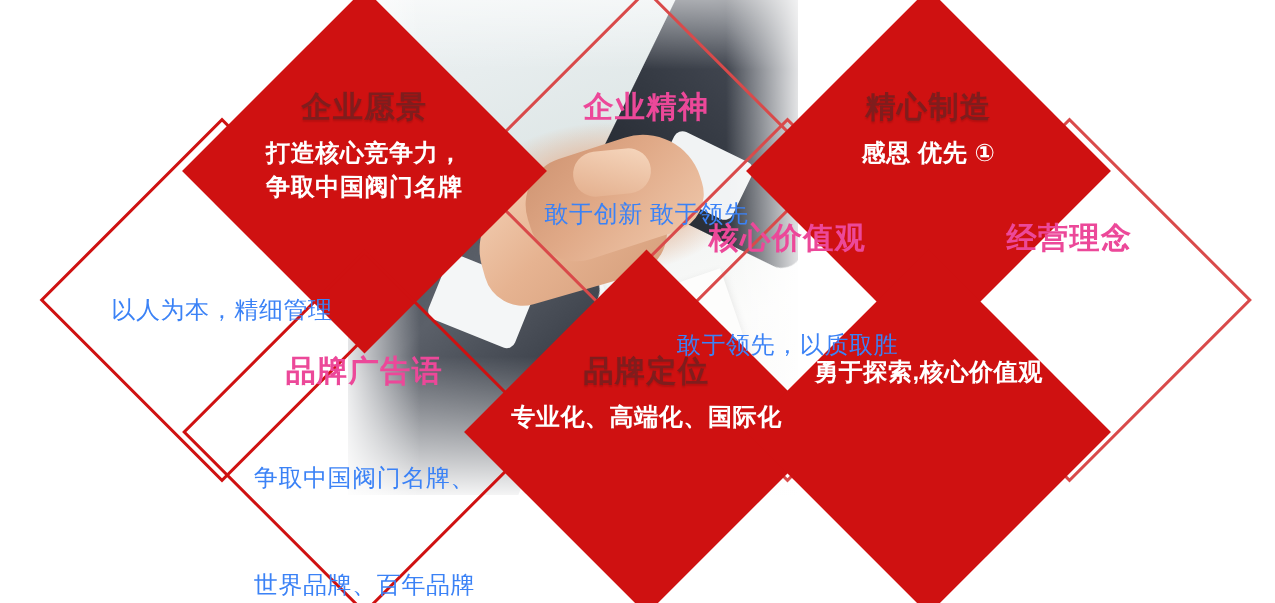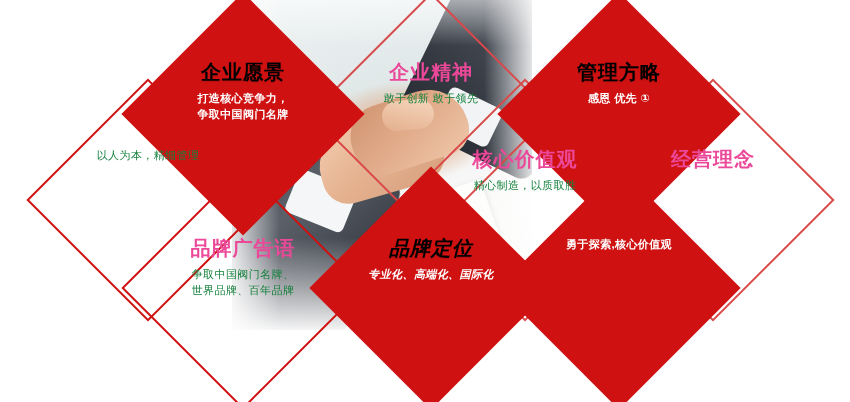--- a/index.html
+++ b/index.html
@@ -49,25 +49,25 @@
 
   
   .dia{position:absolute;width:172px;height:172px;transform:rotate(45deg);box-sizing:border-box;}
   .dia.filled{background:#cf1111;}
   .dia.outline{border:2px solid #cf1111;background:transparent;}
   .dia.outline.soft{border-color:#d94a4a;}
 
   .cell{position:absolute;width:230px;height:120px;margin-left:-115px;margin-top:-52px;
         text-align:center;pointer-events:none;}
   .ttl{font-size:20px;font-weight:bold;line-height:1.15;letter-spacing:1px;margin-bottom:7px;}
-  .sub{font-size:11px;line-height:1.45;letter-spacing:.4px;}
-  .on-red .ttl{color:#000000;text-shadow:0 1px 1px rgba(0,0,0,.12);}
+  .sub{font-size:16px;line-height:1.45;letter-spacing:.4px;}
+  .on-red .ttl{color:#7f1d1d;text-shadow:0 1px 1px rgba(0,0,0,.12);}
   .on-red .sub{color:#ffffff;font-weight:bold;}
   .on-white .ttl{color:#ec4899;}
-  .on-white .sub{color:#15803d;}
+  .on-white .sub{color:#3b82f6;margin-top:48px;}
 </style>
 </head>
 <body>
 
 <div id="stage">
 
   <div class="photo">
     <div class="bg"></div>
     <div class="doc2"></div>
     <div class="doc">
@@ -109,44 +109,44 @@
     <div class="sub">打造核心竞争力，</div>
     <div class="sub">争取中国阀门名牌</div>
   </div>
 
   <div class="cell on-white" style="left:431px;top:113px;">
     <div class="ttl">企业精神</div>
     <div class="sub">敢于创新 敢于领先</div>
   </div>
 
   <div class="cell on-red" style="left:619px;top:113px;">
-    <div class="ttl">管理方略</div>
+    <div class="ttl">精心制造</div>
     <div class="sub">感恩 优先 ①</div>
   </div>
 
   <div class="cell on-white" style="left:148px;top:200px;">
     <div class="sub">以人为本，精细管理</div>
   </div>
 
   <div class="cell on-white" style="left:525px;top:200px;">
     <div class="ttl">核心价值观</div>
-    <div class="sub">精心制造，以质取胜</div>
+    <div class="sub">敢于领先，以质取胜</div>
   </div>
 
   <div class="cell on-white" style="left:713px;top:200px;">
     <div class="ttl">经营理念</div>
   </div>
 
   <div class="cell on-white" style="left:243px;top:289px;">
     <div class="ttl">品牌广告语</div>
     <div class="sub">争取中国阀门名牌、</div>
     <div class="sub">世界品牌、百年品牌</div>
   </div>
 
-  <div class="cell on-red" style="left:431px;top:289px;font-style:italic;">
+  <div class="cell on-red" style="left:431px;top:289px;">
     <div class="ttl">品牌定位</div>
     <div class="sub">专业化、高端化、国际化</div>
   </div>
 
   <div class="cell on-red" style="left:619px;top:289px;">
     <div class="sub">勇于探索,核心价值观</div>
   </div>
 
 </div>
 

